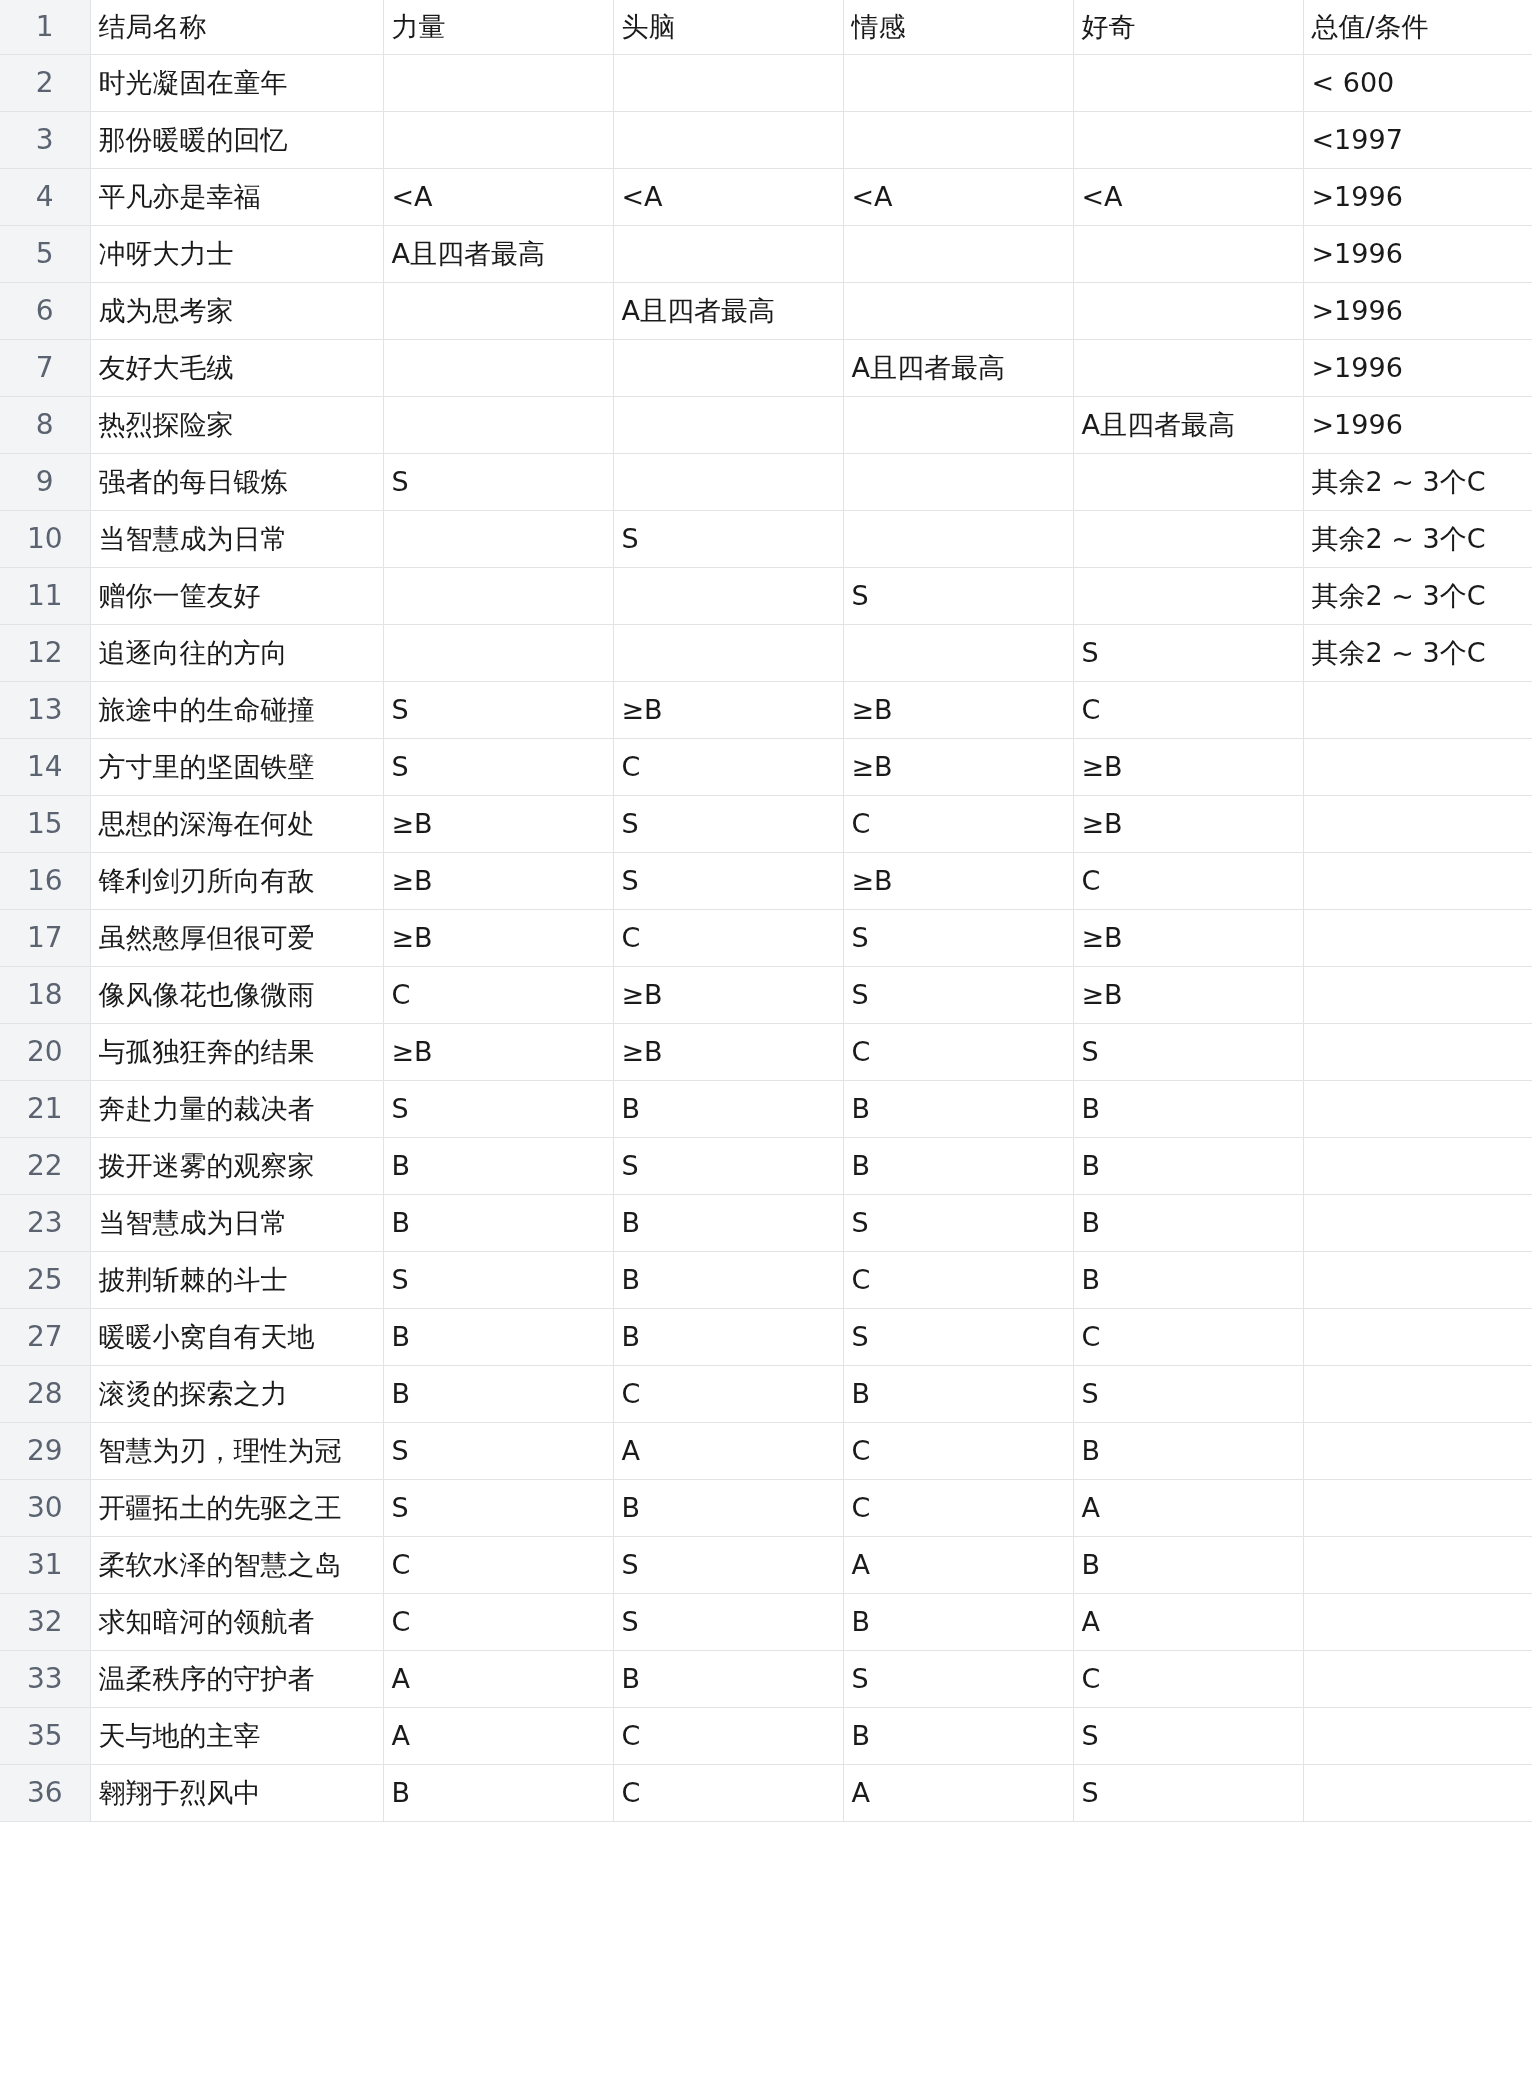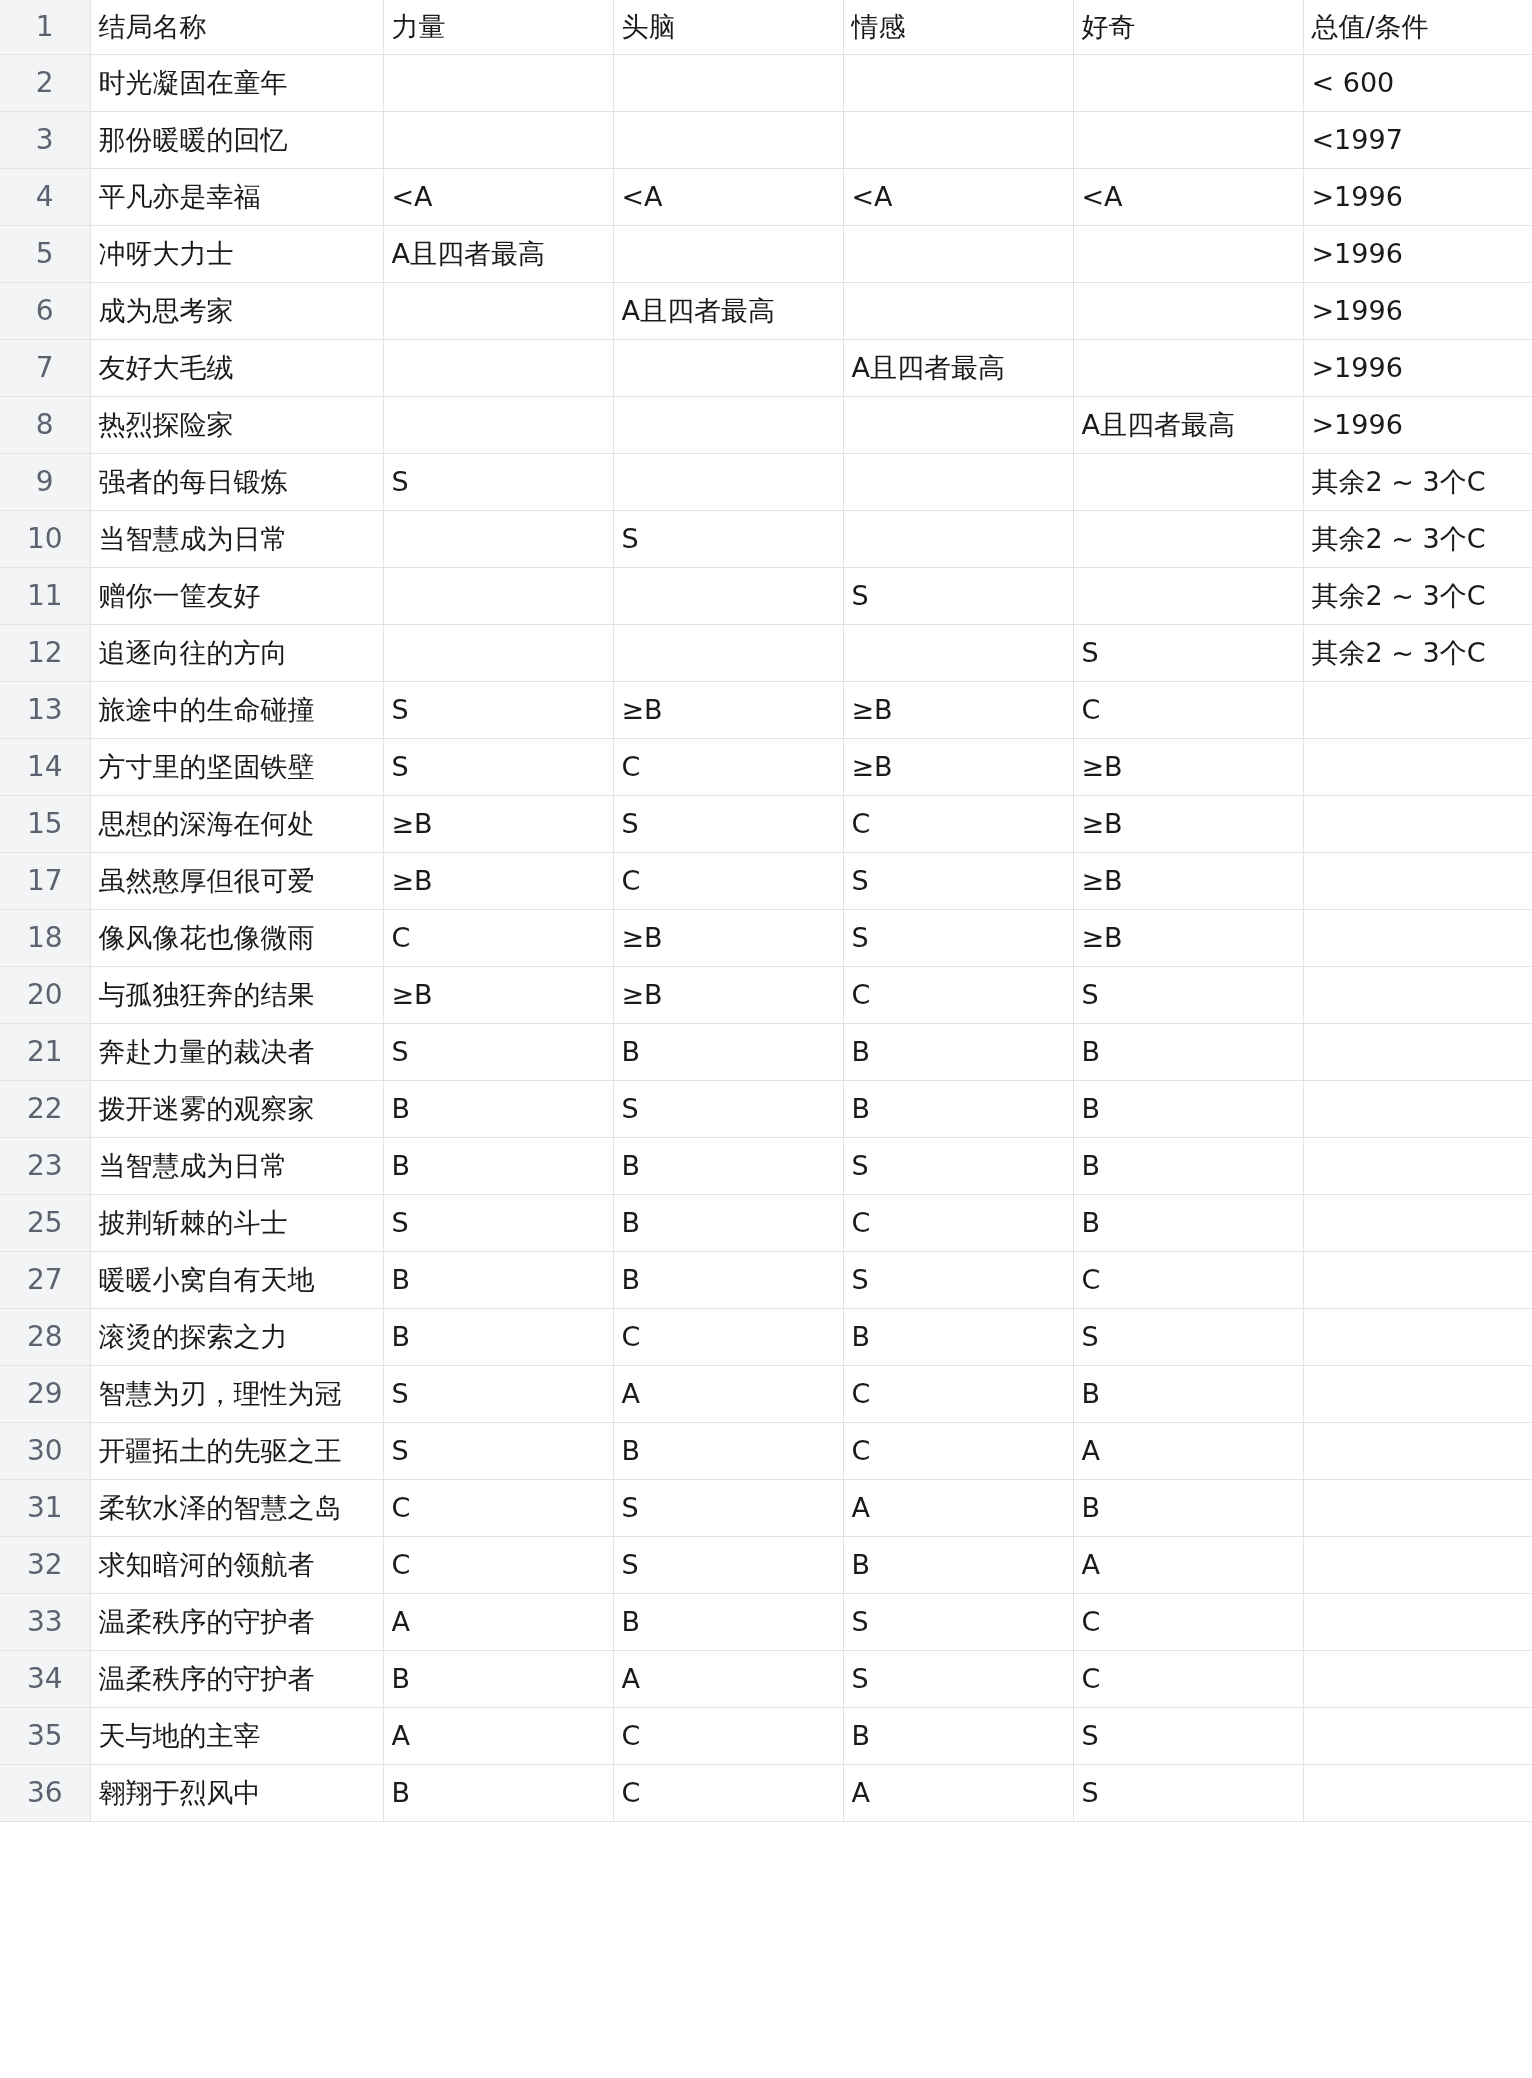--- a/index.html
+++ b/index.html
@@ -173,20 +173,29 @@
         <tr>
           <td class="rn">15</td>
           <td>思想的深海在何处</td>
           <td>≥B</td>
           <td>S</td>
           <td>C</td>
           <td>≥B</td>
           <td></td>
         </tr>
         <tr>
+          <td class="rn">16</td>
+          <td>锋利剑刃所向有敌</td>
+          <td>≥B</td>
+          <td>S</td>
+          <td>≥B</td>
+          <td>C</td>
+          <td></td>
+        </tr>
+        <tr>
           <td class="rn">17</td>
           <td>虽然憨厚但很可爱</td>
           <td>≥B</td>
           <td>C</td>
           <td>S</td>
           <td>≥B</td>
           <td></td>
         </tr>
         <tr>
           <td class="rn">18</td>
@@ -294,29 +303,20 @@
           <td>S</td>
           <td>B</td>
           <td>A</td>
           <td></td>
         </tr>
         <tr>
           <td class="rn">33</td>
           <td>温柔秩序的守护者</td>
           <td>A</td>
           <td>B</td>
-          <td>S</td>
-          <td>C</td>
-          <td></td>
-        </tr>
-        <tr>
-          <td class="rn">34</td>
-          <td>温柔秩序的守护者</td>
-          <td>B</td>
-          <td>A</td>
           <td>S</td>
           <td>C</td>
           <td></td>
         </tr>
         <tr>
           <td class="rn">35</td>
           <td>天与地的主宰</td>
           <td>A</td>
           <td>C</td>
           <td>B</td>

